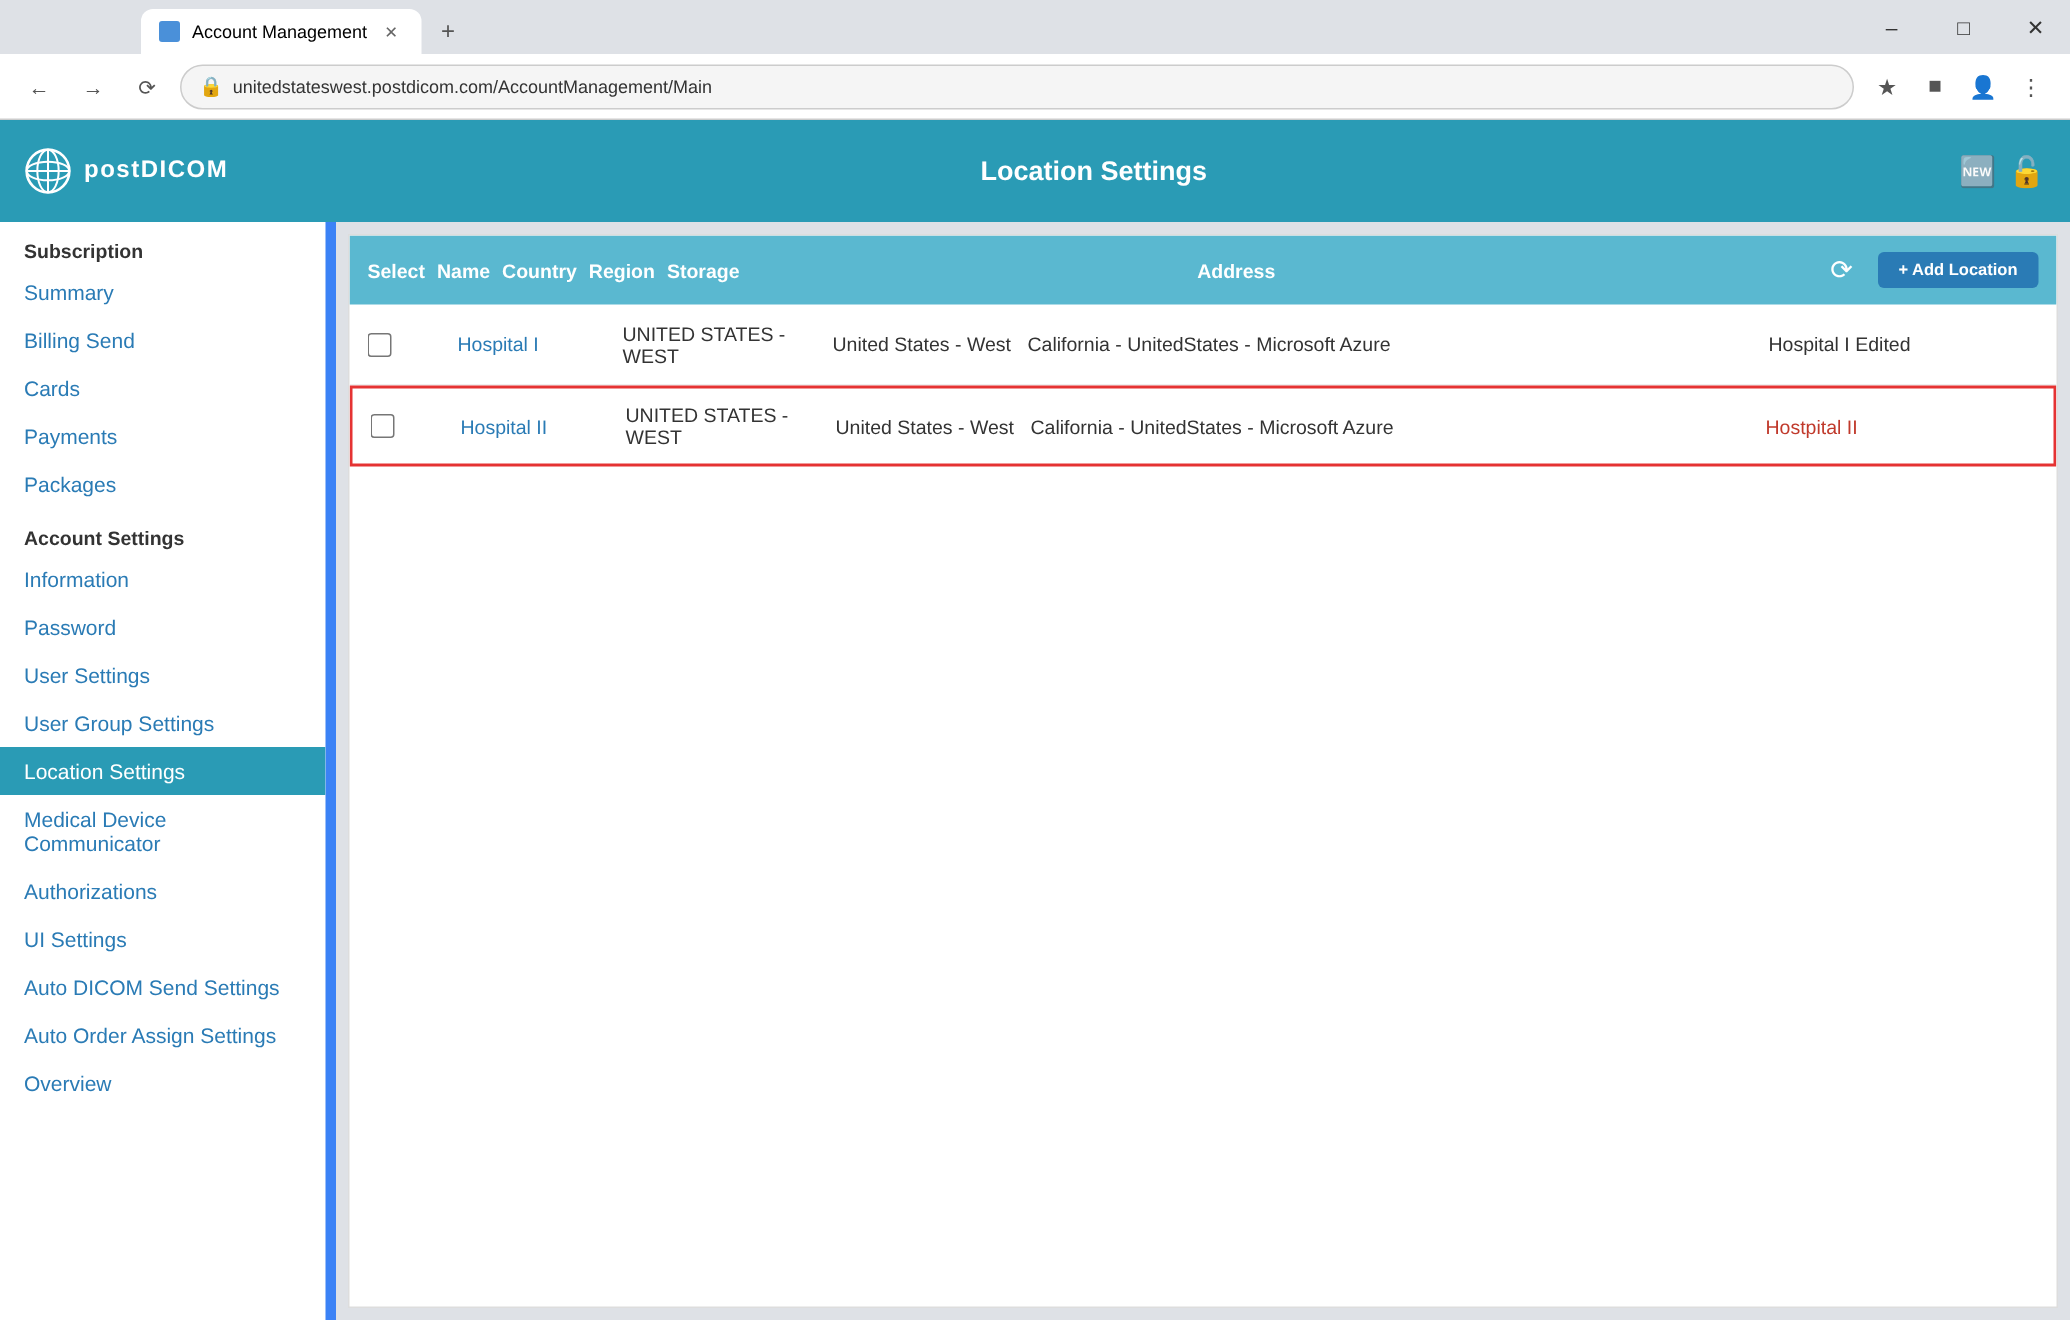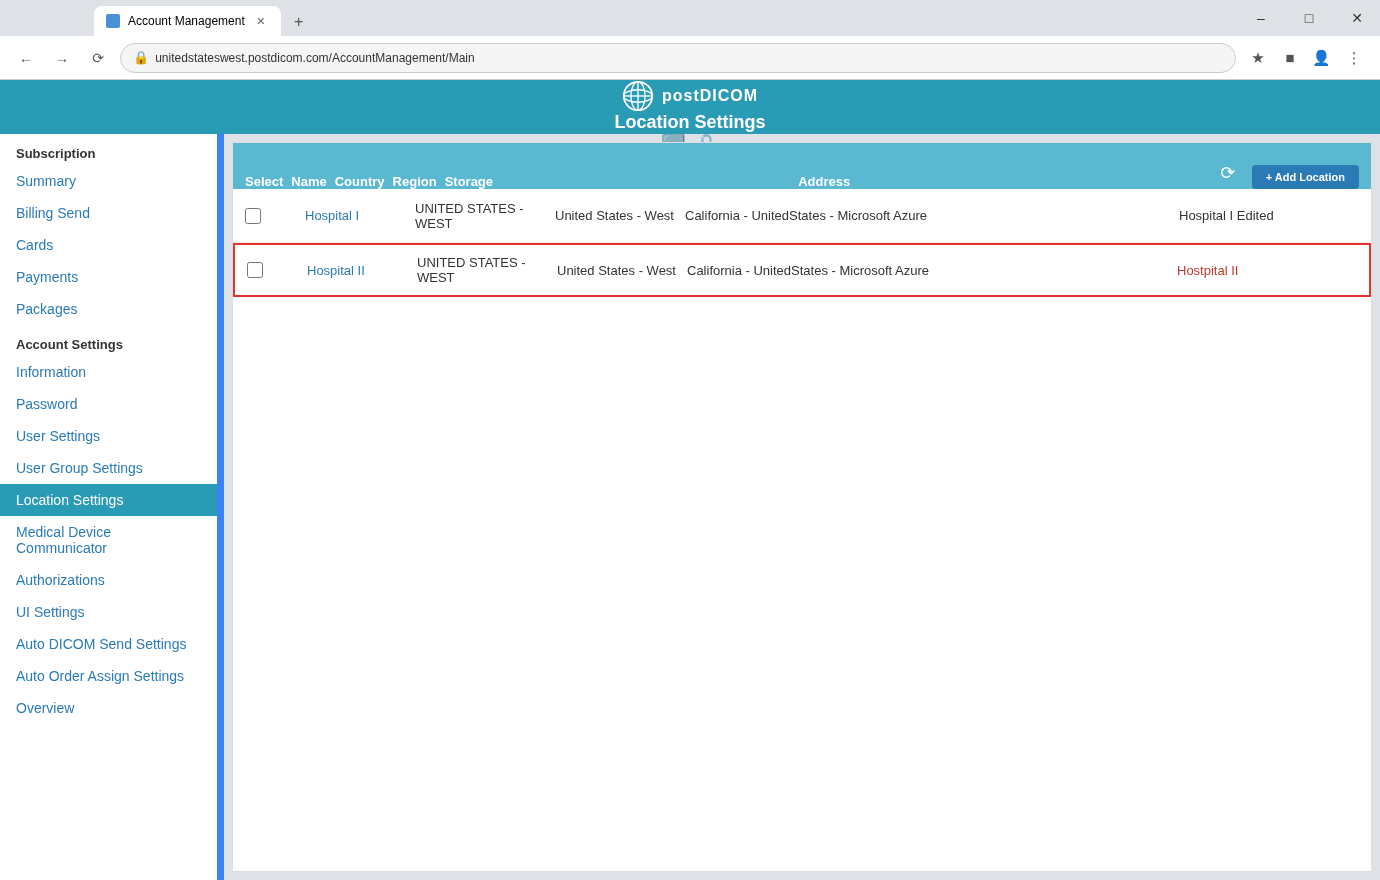--- a/index.html
+++ b/index.html
@@ -13,40 +13,40 @@
     .browser-new-tab { background: none; border: none; width: 28px; height: 28px; display: flex; align-items: center; justify-content: center; font-size: 16px; cursor: pointer; color: #555; margin-left: 4px; }
     .browser-nav-bar { background: #fff; height: 44px; display: flex; align-items: center; padding: 0 12px; gap: 8px; border-bottom: 1px solid #ccc; }
     .nav-btn { width: 28px; height: 28px; display: flex; align-items: center; justify-content: center; border-radius: 50%; cursor: pointer; color: #555; font-size: 14px; border: none; background: none; }
     .address-bar { flex: 1; height: 30px; border: 1px solid #ccc; border-radius: 15px; padding: 0 12px; font-size: 12px; color: #333; background: #f5f5f5; display: flex; align-items: center; gap: 6px; }
     .address-bar-url { flex: 1; font-size: 12px; color: #333; }
     .nav-icons { display: flex; gap: 4px; align-items: center; }
     .nav-icon-btn { width: 28px; height: 28px; display: flex; align-items: center; justify-content: center; cursor: pointer; color: #555; font-size: 15px; border: none; background: none; border-radius: 50%; }
 
     
     .app-container { flex: 1; display: flex; flex-direction: column; overflow: hidden; }
-    .app-header { background: #2a9bb5; height: 54px; display: flex; align-items: center; padding: 0 16px; flex-direction: column; }
+    .app-header { background: #2a9bb5; height: 68px; display: flex; align-items: center; padding: 0 16px; }
     .app-header-logo { display: flex; align-items: center; gap: 8px; }
     .logo-text { color: #fff; font-size: 16px; font-weight: bold; letter-spacing: 1px; }
     .app-header-title { flex: 1; text-align: center; color: #fff; font-size: 18px; font-weight: bold; }
     .header-icons { display: flex; gap: 8px; }
     .header-icon { color: #fff; font-size: 20px; cursor: pointer; }
 
     .main-layout { display: flex; flex: 1; overflow: hidden; }
 
     
     .sidebar { width: 224px; background: #fff; border-right: 7px solid #3b82f6; overflow-y: auto; flex-shrink: 0; padding-bottom: 16px; }
     .sidebar-section-header { padding: 12px 16px 4px; font-weight: bold; font-size: 13px; color: #333; }
     .sidebar-item { padding: 8px 16px; font-size: 14px; color: #2a7bb5; cursor: pointer; }
     .sidebar-item.active { background: #2a9bb5; color: #fff; }
 
     
     .content { flex: 1; background: #fff; overflow: hidden; display: flex; flex-direction: column; margin: 8px; border: 1px solid #ddd; }
 
     
-    .table-toolbar { background: #5ab8d0; height: 46px; display: flex; align-items: flex-end; padding: 0 12px; gap: 8px; }
+    .table-toolbar { background: #5ab8d0; height: 46px; display: flex; align-items: center; padding: 0 12px; gap: 8px; }
     .table-header-col { color: #fff; font-weight: bold; font-size: 13px; flex: 0; }
     .col-select { width: 60px; flex-shrink: 0; }
     .col-name { width: 110px; flex-shrink: 0; }
     .col-country { width: 140px; flex-shrink: 0; }
     .col-region { width: 130px; flex-shrink: 0; }
     .col-storage { flex: 1; }
     .col-address { width: 180px; flex-shrink: 0; }
     .toolbar-spacer { flex: 1; }
     .refresh-btn { background: none; border: none; color: #fff; font-size: 18px; cursor: pointer; width: 32px; height: 32px; display: flex; align-items: center; justify-content: center; border-radius: 4px; }
     .add-location-btn { background: #2a7bb5; color: #fff; border: none; padding: 6px 14px; border-radius: 4px; cursor: pointer; font-size: 11px; font-weight: bold; display: flex; align-items: center; gap: 4px; }

